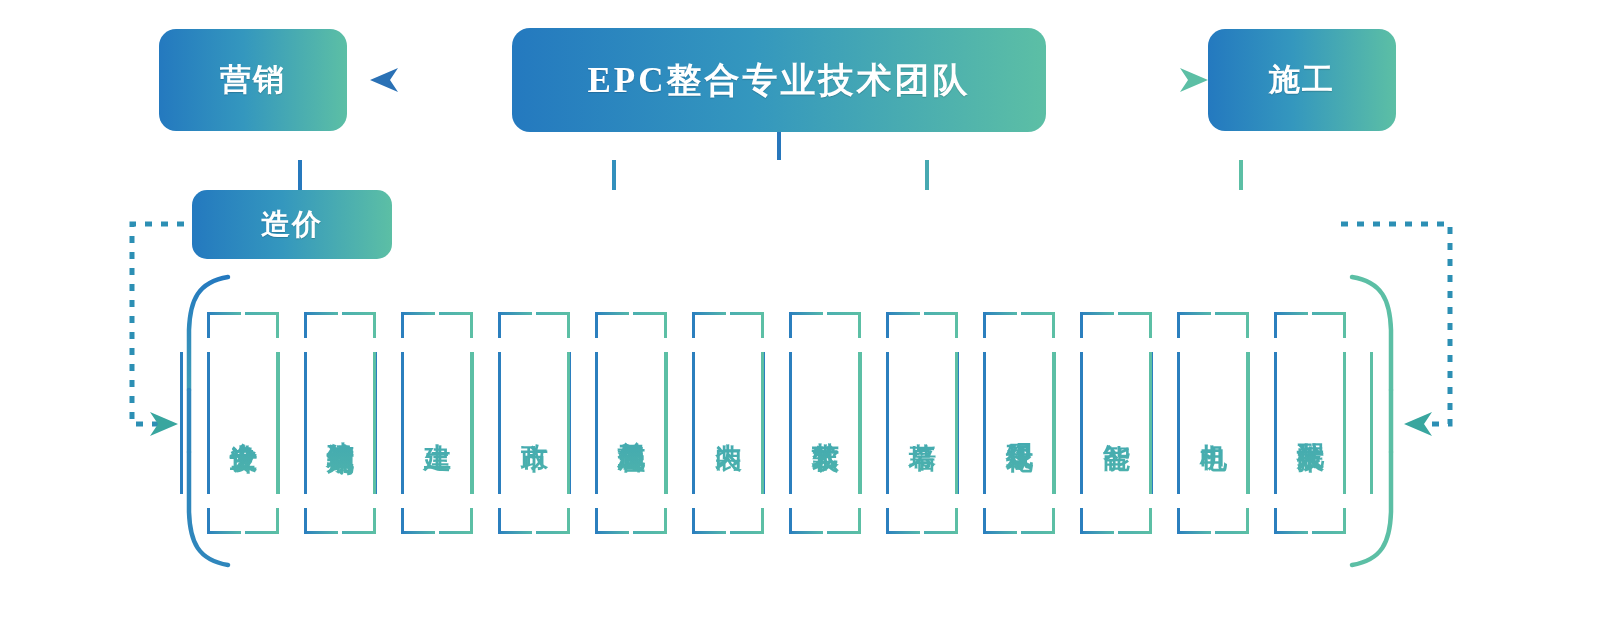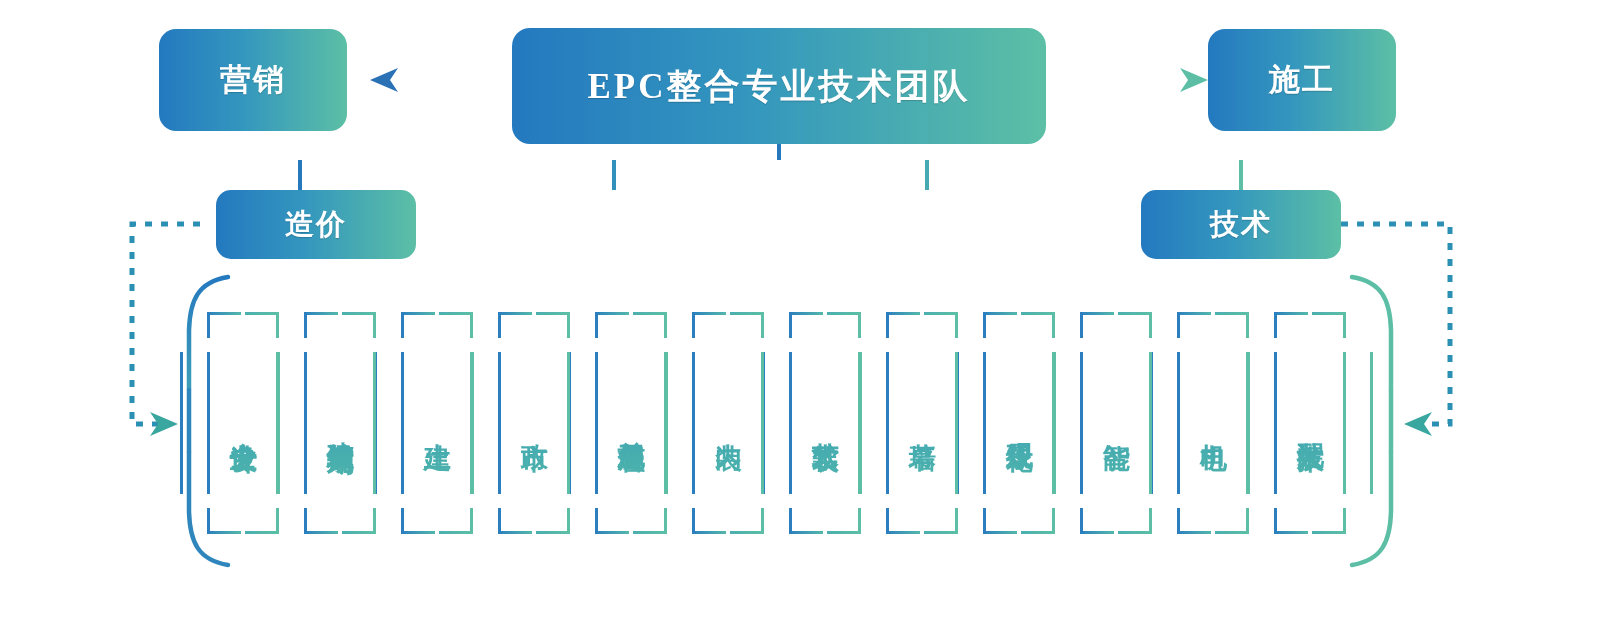--- a/index.html
+++ b/index.html
@@ -18,35 +18,35 @@
     border-radius:16px;
     background:linear-gradient(90deg,#2479BF 0%,#3497BE 45%,#5CBFA5 100%);
     color:#ffffff;
     display:flex;align-items:center;justify-content:center;
     letter-spacing:2px;
     text-shadow:0 1px 1px rgba(0,0,0,.18);
     box-sizing:border-box;
     z-index:6;
   }
   .node.root{
-    left:512px;top:28px;width:534px;height:116px;
+    left:512px;top:28px;width:534px;height:104px;
     font-size:35px;font-weight:bold;letter-spacing:3px;
     border-radius:18px;
   }
   .node.side{
     width:188px;height:102px;font-size:31px;font-weight:bold;
     border-radius:17px;
   }
   .node.side.left{left:159px;top:29px;}
   .node.side.right{left:1208px;top:29px;}
   .node.lvl2{
     width:200px;height:69px;font-size:29px;font-weight:bold;
     border-radius:15px;top:190px;
   }
-  .n-cost{left:216px;}
+  .n-cost{left:192px;}
   .n-design{left:514px;}
   .n-supply{left:827px;}
   .n-tech{left:1141px;}
 
   
   #lines{position:absolute;left:0;top:0;width:1599px;height:617px;z-index:3;}
 
   
   .bracket{
     position:absolute;
@@ -172,23 +172,20 @@
   <div class="node side right">
     <span>施工</span>
   </div>
 
   <div class="node side left">
     <span>营销</span>
   </div>
 
   <div class="node lvl2 n-cost">
     <span>造价</span>
-  </div>
-  <div class="node lvl2 n-tech">
-    <span>技术</span>
   </div>
 
   <div id="brackets">
       <div class="bracket" style="left: 207px;">
         <span class="corner c-tl"></span>
         <span class="corner c-tl2"></span>
         <span class="corner c-tr"></span>
         <span class="corner c-tr2"></span>
         <span class="corner c-bl"></span>
         <span class="corner c-bl2"></span>

